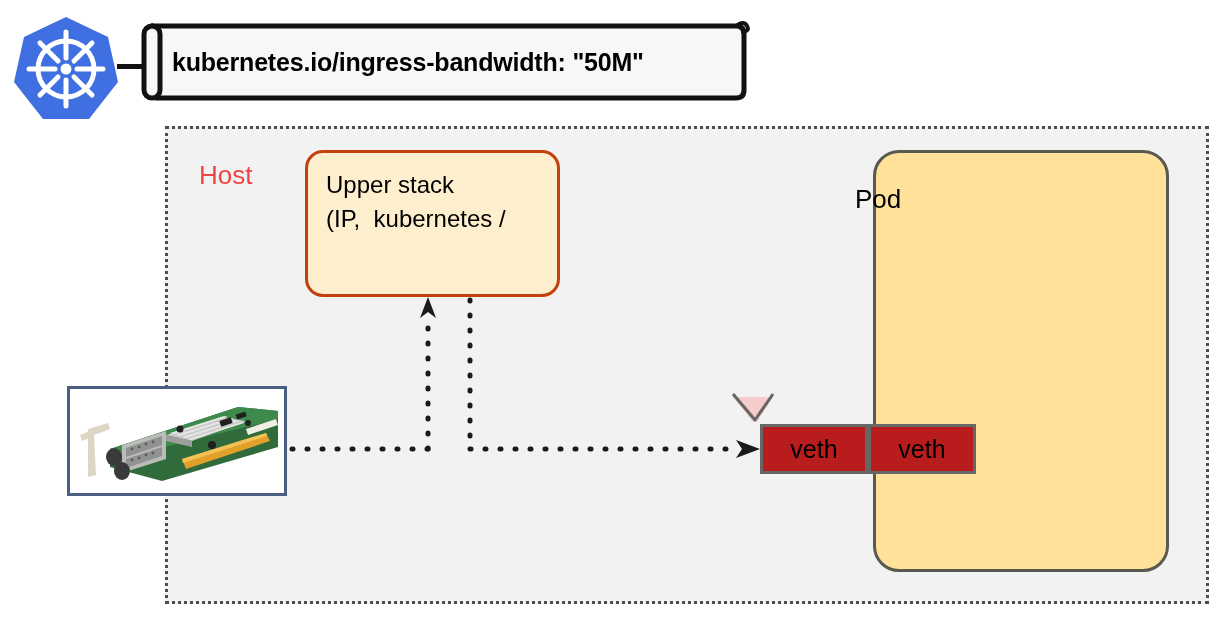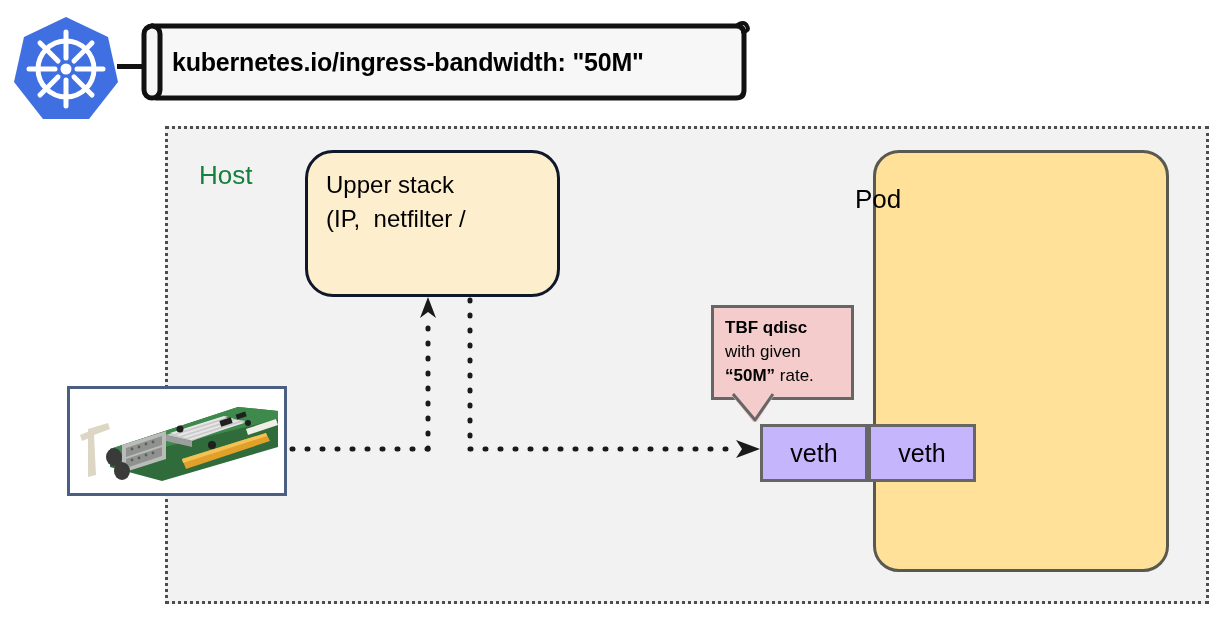--- a/index.html
+++ b/index.html
@@ -73,33 +73,33 @@
     height: 478px;
     background: #f2f2f2;
     border: 3px dotted #4d4d4d;
     box-sizing: border-box;
   }
   #host-label {
     position: absolute;
     left: 199px;
     top: 160px;
     font-size: 26px;
-    color: #15803d;
+    color: #ef4444;
   }
 
   
   #upper-stack-box {
     position: absolute;
     left: 305px;
     top: 150px;
     width: 255px;
     height: 147px;
     background: #fdeecd;
-    border: 3px solid #0f172a;
-    border-radius: 28px;
+    border: 3px solid #c2410c;
+    border-radius: 18px;
     box-sizing: border-box;
   }
   #upper-stack-text {
     position: absolute;
     left: 18px;
     top: 15px;
     right: 8px;
     font-size: 24px;
     line-height: 1.42;
     color: #000000;
@@ -138,22 +138,22 @@
     box-sizing: border-box;
     overflow: hidden;
   }
   #nic-card svg { display: block; }
 
   
   .veth-box {
     position: absolute;
     top: 424px;
     width: 108px;
-    height: 58px;
-    background: #c4b5fd;
+    height: 50px;
+    background: #b91c1c;
     border: 3px solid #666666;
     box-sizing: border-box;
     display: flex;
     align-items: center;
     justify-content: center;
     font-size: 25px;
     color: #000000;
   }
   #veth-host { left: 760px; }
   #veth-pod  { left: 868px; }
@@ -239,21 +239,21 @@
     </svg>
     <div id="annotation-text">kubernetes.io/ingress-bandwidth: "50M"</div>
   </div>
 
   <div id="host-container"></div>
   <div id="host-label">Host</div>
 
   <div id="upper-stack-box">
     <div id="upper-stack-text">
       <span class="ln">Upper stack</span>
-      <span class="ln">(IP,  netfilter /</span>
+      <span class="ln">(IP,  kubernetes /</span>
     </div>
   </div>
 
   <div id="pod-box"></div>
   <div id="pod-label">Pod</div>
 
   <div id="nic-card">
     <svg width="214" height="104" viewBox="0 0 214 104" xmlns="http://www.w3.org/2000/svg">
       <rect x="0" y="0" width="214" height="104" fill="#ffffff"></rect>
 
@@ -300,27 +300,20 @@
       <circle cx="142" cy="56" r="4" fill="#1f1f1f"></circle>
       <circle cx="110" cy="40" r="3.5" fill="#1f1f1f"></circle>
       <circle cx="178" cy="34" r="3" fill="#1f1f1f"></circle>
       <path d="M176 40 L206 30 L208 36 L178 46 Z" fill="#f0efe6"></path>
     </svg>
   </div>
 
   <div class="veth-box" id="veth-host">veth</div>
   <div class="veth-box" id="veth-pod">veth</div>
 
-  <div id="tbf-callout">
-    <div id="tbf-text">
-      <span class="ln b">TBF qdisc</span>
-      <span class="ln">with given</span>
-      <span class="ln"><b>“50M”</b><span> rate.</span></span>
-    </div>
-  </div>
   <svg id="tbf-tail" width="143" height="32" viewBox="0 0 143 32" xmlns="http://www.w3.org/2000/svg">
     <path d="M 32 1 L 62 1 L 46 26 L 42 26 L 22 1 Z" fill="#f4cccc"></path>
     <path d="M 22 -2 L 44 24 L 62 -2" fill="none" stroke="#666666" stroke-width="3" stroke-linejoin="round"></path>
   </svg>
 
   <svg id="flow-lines" width="1222" height="617" viewBox="0 0 1222 617" xmlns="http://www.w3.org/2000/svg">
 
     <line x1="292" y1="449" x2="428" y2="449" stroke="#1a1a1a" stroke-width="5" stroke-dasharray="1 14" stroke-linecap="round"></line>
 
     <line x1="428" y1="449" x2="428" y2="316" stroke="#1a1a1a" stroke-width="5" stroke-dasharray="1 14" stroke-linecap="round"></line>

